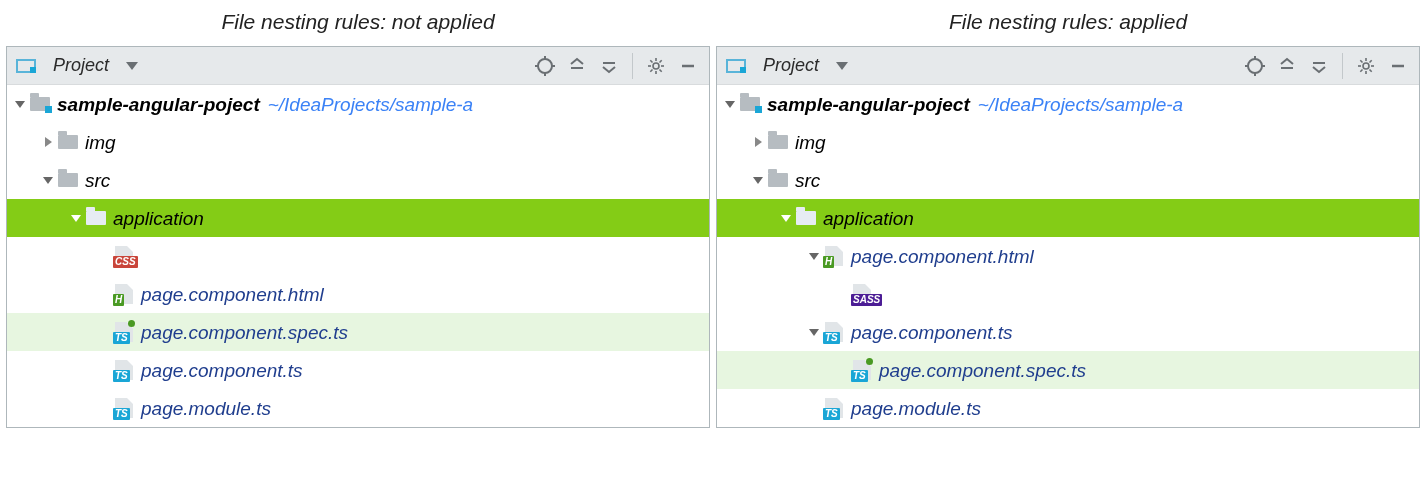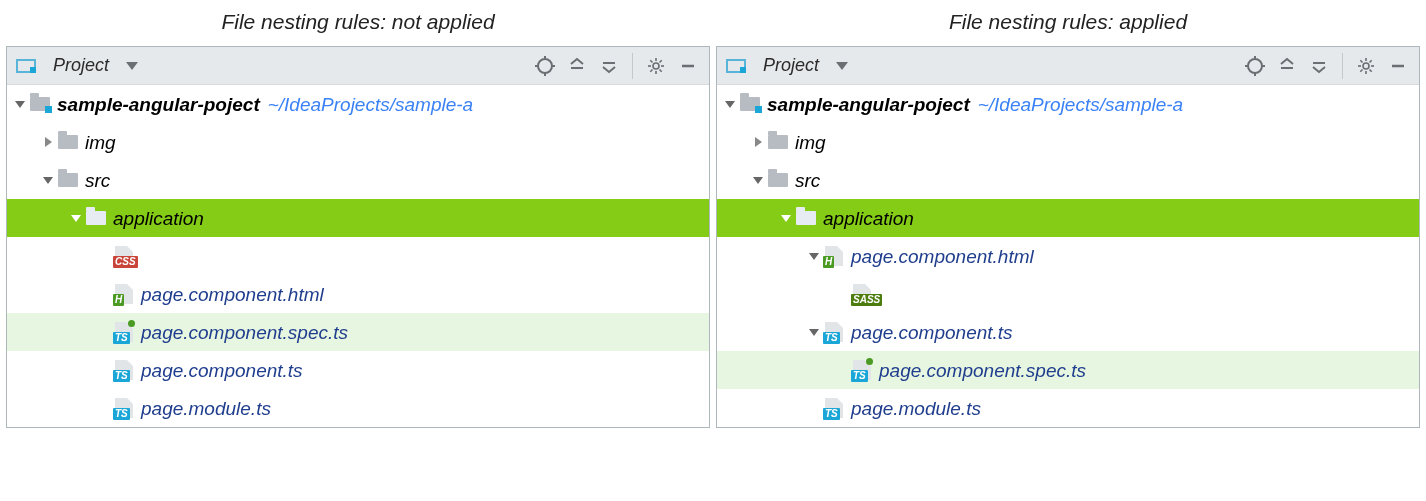--- a/index.html
+++ b/index.html
@@ -37,21 +37,21 @@
   .proj-ico { width:20px; height:14px; background:#b6bcc1; position:relative; border-radius:1px; }
   .proj-ico::before { content:""; position:absolute; top:-4px; left:0; width:9px; height:4px; background:#b6bcc1; border-radius:1px 1px 0 0; }
   .proj-ico::after { content:""; position:absolute; right:-2px; bottom:-2px; width:7px; height:7px; background:#1aa6d6; }
 
   .file-ico { width:18px; height:20px; background:#e1e5e8; position:relative; }
   .file-ico::before { content:""; position:absolute; right:0; top:0; border-style:solid; border-width:0 6px 6px 0; border-color:transparent #fff transparent transparent; }
   .file-badge { position:absolute; left:-2px; bottom:-2px; font-size:10px; font-weight:700; color:#fff; padding:1px 2px; border-radius:1px; line-height:1; }
   .badge-css { background:#c9453a; }
   .badge-h { background:#4a9a23; }
   .badge-ts { background:#1aa6d6; color:#fff; }
-  .badge-sass { background:#4d7c0f; }
+  .badge-sass { background:#4c1d95; }
   .file-dot { position:absolute; top:-2px; right:-2px; width:7px; height:7px; border-radius:50%; background:#4a9a23; }
 
   .name { color:#000; }
   .bold { font-weight:700; }
   .file-name { color:#203e8e; }
   .path { color:#3b82f6; padding-left:8px; }
 </style>
 </head>
 <body>
 

